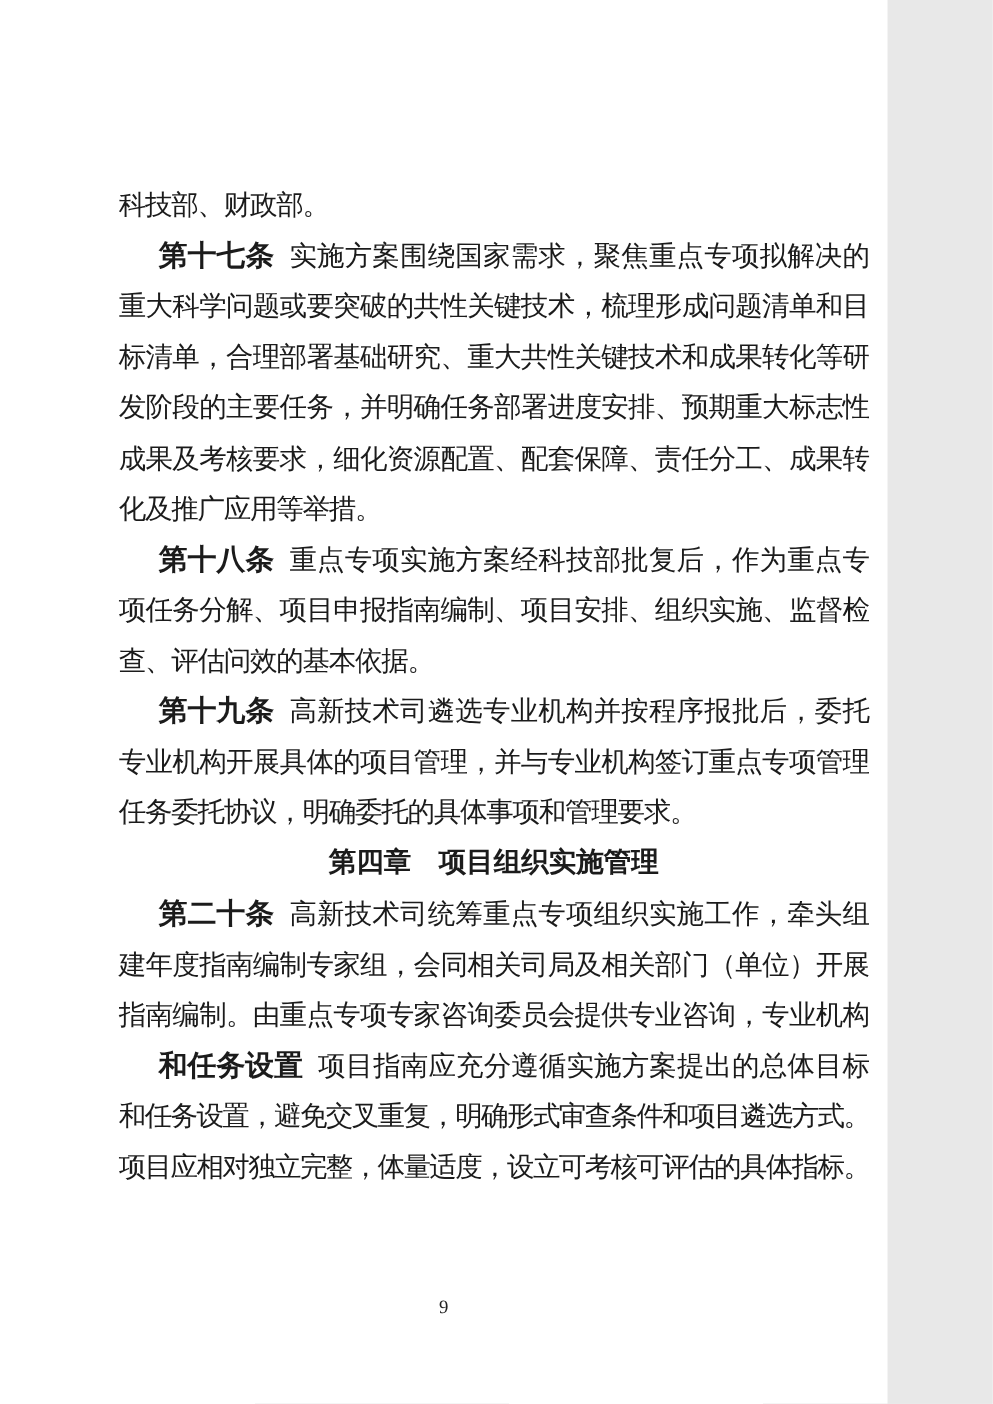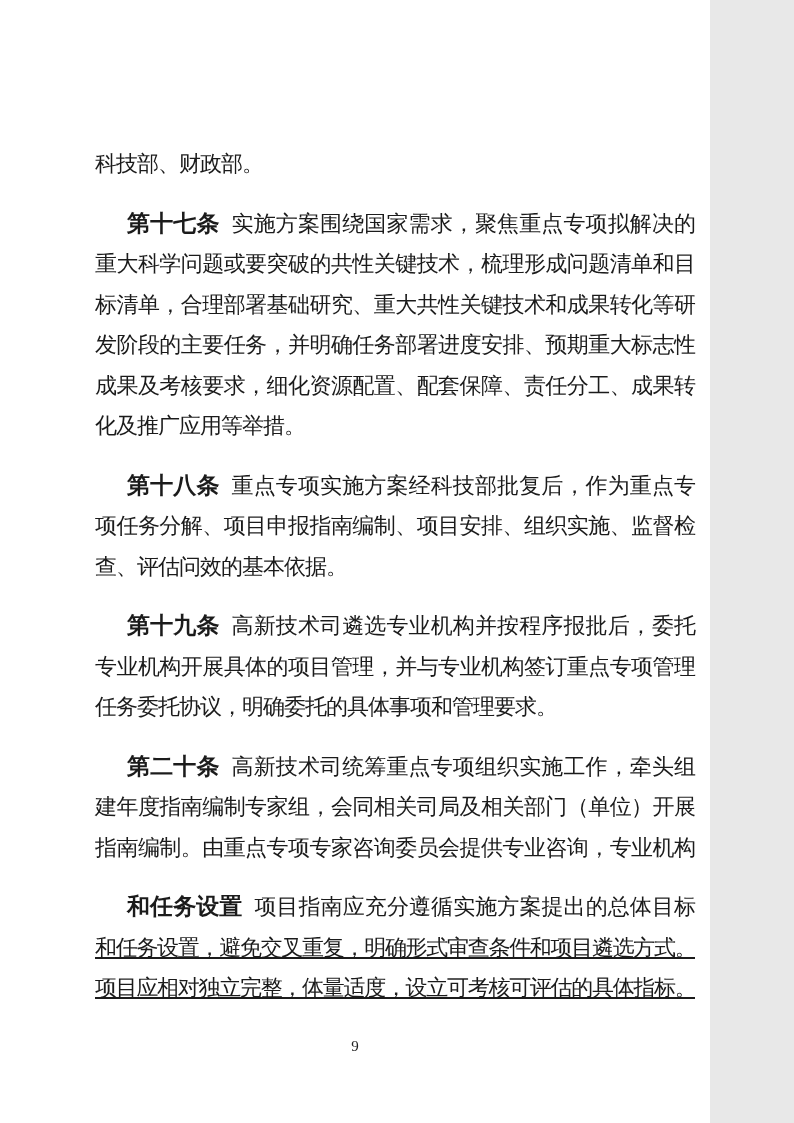--- a/index.html
+++ b/index.html
@@ -23,23 +23,23 @@
     color: #1b1b1b;
     font-size: 22px;
     line-height: 40.5px;
     letter-spacing: -1px;
   }
   .line {
     height: 40.5px;
     text-align: justify;
     text-align-last: justify;
   }
-  .line.indent { padding-left: 32px; margin-top: 19px; }
+  .line.indent { padding-left: 32px; }
   .line.end { text-align-last: auto; }
-  .line.tight { letter-spacing: -1.8px; text-decoration: underline; }
+  .line.tight { letter-spacing: -1.8px; }
   .line .b {
     font-weight: 700;
     font-size: 23px;
     margin-right: 12px;
   }
   .line.heading {
     text-align: center;
     text-align-last: center;
     font-weight: 700;
     letter-spacing: 0;
@@ -73,20 +73,21 @@
     <div class="line end"><span class="t">化及推广应用等举措。</span></div>
 
     <div class="line indent"><span class="b">第十八条</span><span class="t">重点专项实施方案经科技部批复后，作为重点专</span></div>
     <div class="line"><span class="t">项任务分解、项目申报指南编制、项目安排、组织实施、监督检</span></div>
     <div class="line end"><span class="t">查、评估问效的基本依据。</span></div>
 
     <div class="line indent"><span class="b">第十九条</span><span class="t">高新技术司遴选专业机构并按程序报批后，委托</span></div>
     <div class="line"><span class="t">专业机构开展具体的项目管理，并与专业机构签订重点专项管理</span></div>
     <div class="line end"><span class="t">任务委托协议，明确委托的具体事项和管理要求。</span></div>
 
+    <div class="line heading">第四章　项目组织实施管理</div>
 
     <div class="line indent"><span class="b">第二十条</span><span class="t">高新技术司统筹重点专项组织实施工作，牵头组</span></div>
     <div class="line"><span class="t">建年度指南编制专家组，会同相关司局及相关部门（单位）开展</span></div>
     <div class="line"><span class="t">指南编制。由重点专项专家咨询委员会提供专业咨询，专业机构</span></div>
 
     <div class="line indent"><span class="b">和任务设置</span><span class="t">项目指南应充分遵循实施方案提出的总体目标</span></div>
     <div class="line tight"><span class="t">和任务设置，避免交叉重复，明确形式审查条件和项目遴选方式。</span></div>
     <div class="line tight"><span class="t">项目应相对独立完整，体量适度，设立可考核可评估的具体指标。</span></div>
 
   </div>

